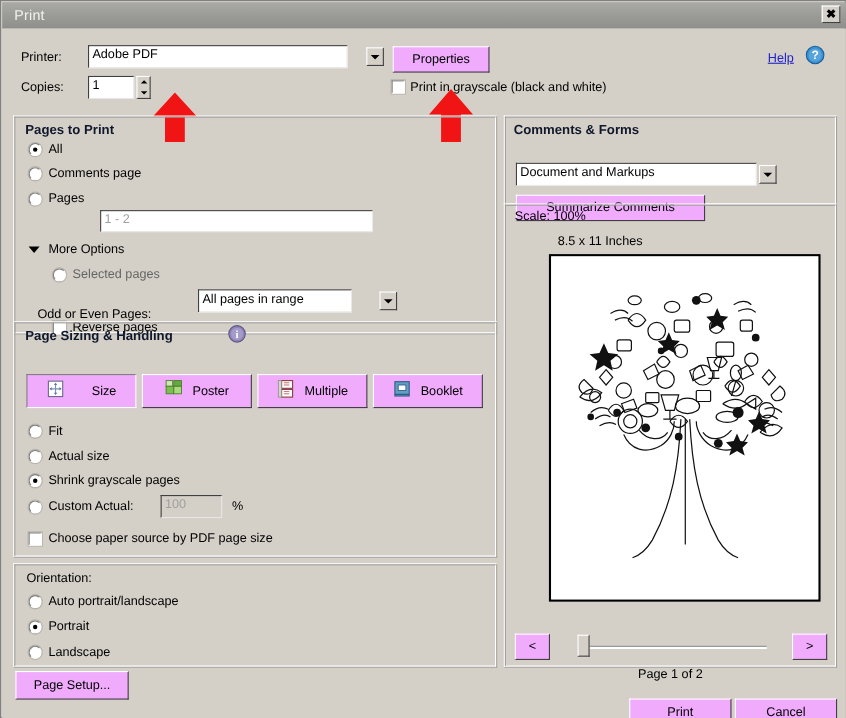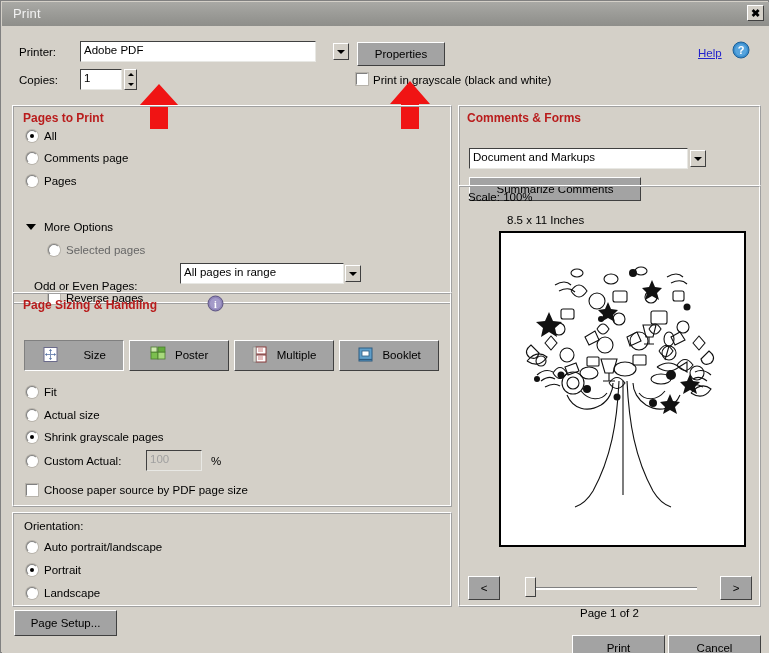--- a/index.html
+++ b/index.html
@@ -84,21 +84,21 @@
     box-sizing: border-box;
     font-size: 11.5px;
     padding: 2px 0 0 3px;
     overflow: hidden;
     white-space: nowrap;
   }
   .field.placeholder { color: #a0a0a0; }
 
   .btn {
     position: absolute;
-    background: #a3a3a3;
+    background: #f0abfc;
     border-top: 1px solid #ffffff;
     border-left: 1px solid #ffffff;
     border-right: 1px solid #404040;
     border-bottom: 1px solid #404040;
     box-sizing: border-box;
     text-align: center;
     font-size: 11.5px;
     color: #000;
     cursor: default;
     white-space: nowrap;
@@ -167,21 +167,21 @@
     border-left: 1px solid #a0a0a0;
     border-right: 1px solid #ffffff;
     border-bottom: 1px solid #ffffff;
     box-sizing: border-box;
     pointer-events: none;
   }
   .group-title {
     position: absolute;
     font-size: 12px;
     font-weight: bold;
-    color: #b91c1c;
+    color: #0f172a;
     white-space: nowrap;
   }
 
   
   .radio {
     position: absolute;
     width: 12px; height: 12px;
     border-radius: 50%;
     background: #ffffff;
     border-top: 1px solid #808080;
@@ -317,29 +317,30 @@
     <span class="group-title" style="left:21px; top:85px;">Pages to Print</span>
 
     <div class="radio on" style="left:24px; top:104px;"></div>
     <span class="lbl" style="left:42px; top:104px;">All</span>
 
     <div class="radio" style="left:24px; top:126px;"></div>
     <span class="lbl" style="left:42px; top:126px;">Comments page</span>
 
     <div class="radio" style="left:24px; top:149px;"></div>
     <span class="lbl" style="left:42px; top:149px;">Pages</span>
+    <div class="field placeholder" style="left:89px; top:165px; width:248px; height:20px; top:165px;" title="1 - 2">1 - 2</div>
 
     <span class="triangle-down" style="left:24px; top:198px;"></span>
     <span class="lbl" style="left:42px; top:195px;">More Options</span>
 
     <div class="radio" style="left:46px; top:218px;"></div>
     <span class="lbl" style="left:64px; top:218px; color:#666;">Selected pages</span>
 
     <span class="lbl" style="left:32px; top:254px;">Odd or Even Pages:</span>
-    <div class="field" style="left:178px; top:237px; width:164px; height:21px;">All pages in range</div>
+    <div class="field" style="left:178px; top:237px; width:140px; height:21px;">All pages in range</div>
     <div class="ddbtn" style="left:343px; top:239px; width:16px; height:17px;"></div>
 
     <div class="cbox" style="left:46px; top:266px;"></div>
     <span class="lbl" style="left:64px; top:266px;">Reverse pages</span>
 
     <div class="group" style="left:10px; top:266px; width:440px; height:215px;">
       <div class="group-inner"></div>
     </div>
     <span class="group-title" style="left:21px; top:272px;">Page Sizing &amp; Handling</span>
 

